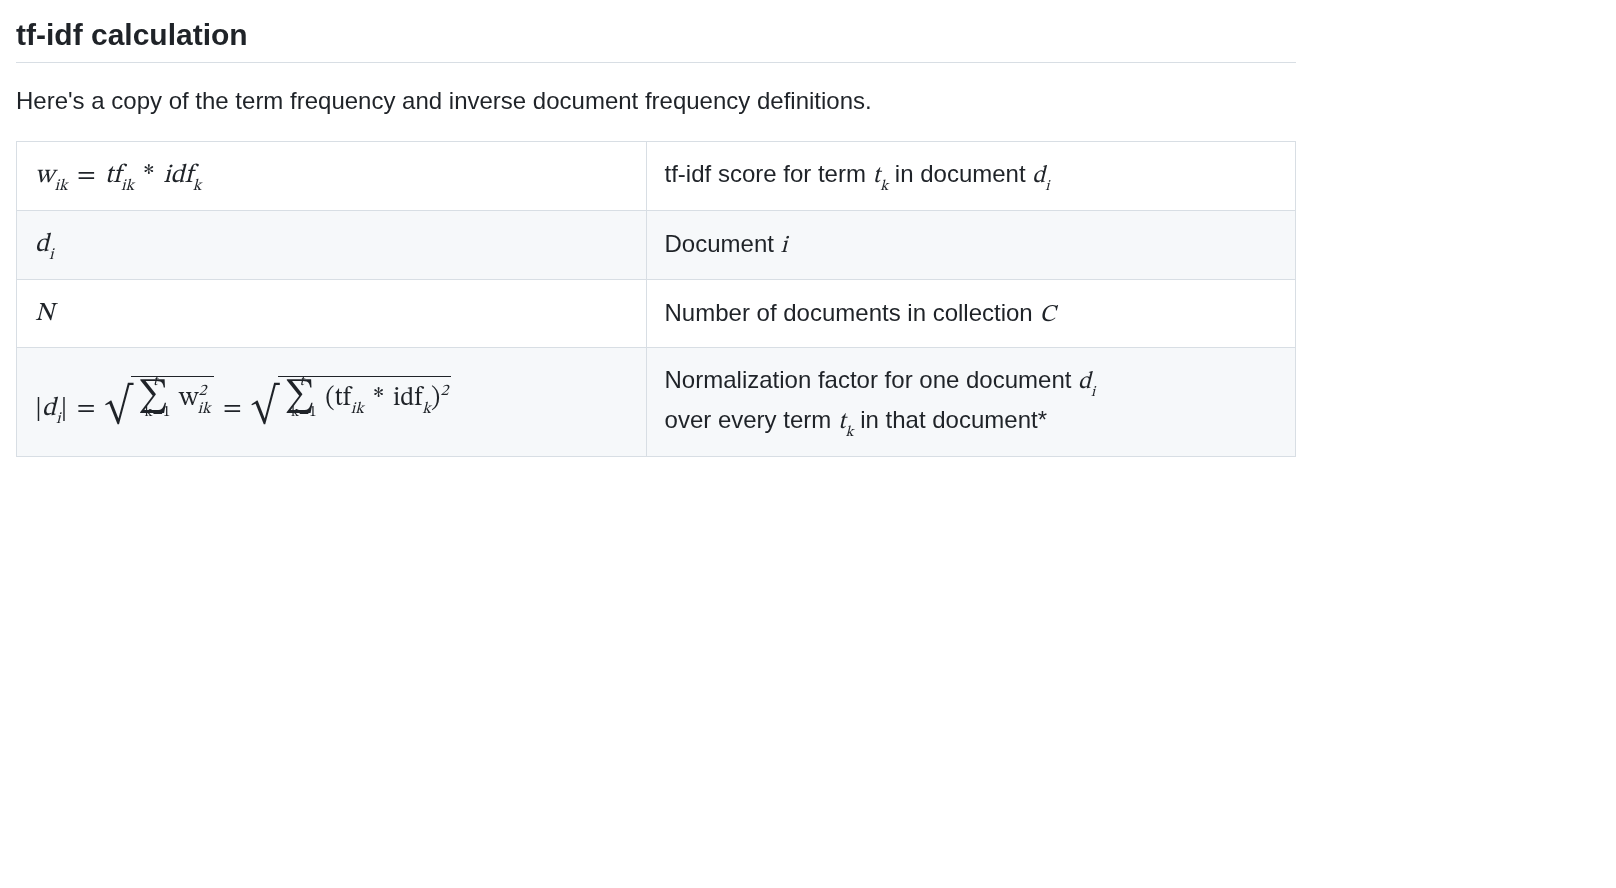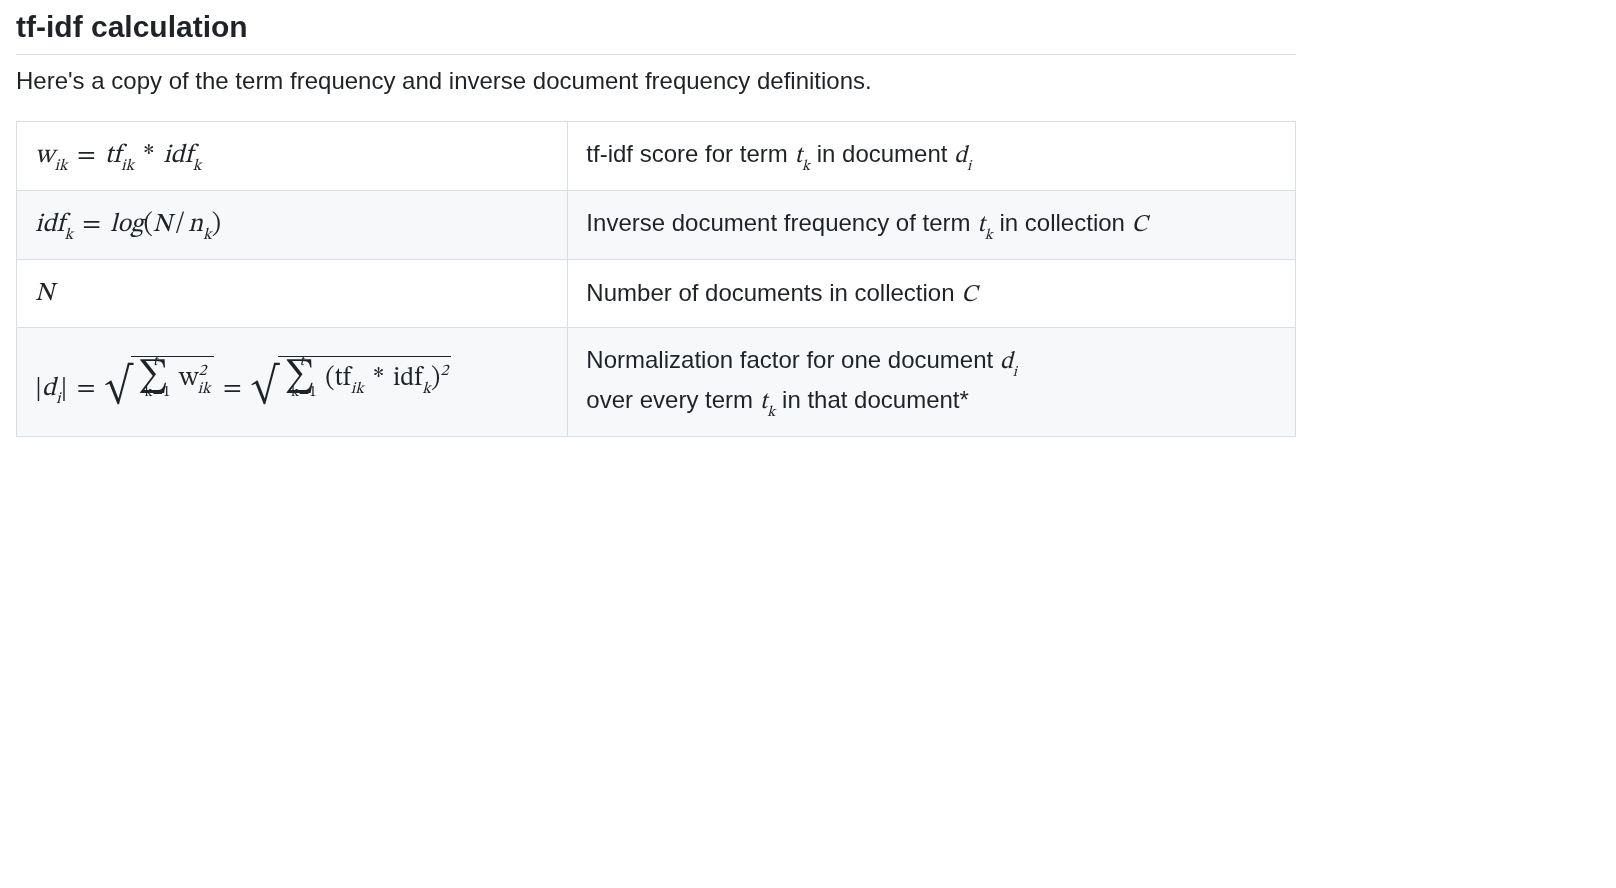--- a/index.html
+++ b/index.html
@@ -5,33 +5,33 @@
   html, body {
     margin: 0;
     padding: 0;
     background: #ffffff;
     font-family: -apple-system, BlinkMacSystemFont, "Segoe UI", Helvetica, Arial, sans-serif;
     color: #1f2328;
   }
   .page {
     width: 1312px;
     box-sizing: border-box;
-    padding: 8px 16px 24px 16px;
+    padding: 16px 16px 24px 16px;
   }
   h2.title {
     font-size: 30px;
     font-weight: 600;
     margin: 0 0 6px 0;
     padding-bottom: 8px;
     border-bottom: 1px solid #d8dee4;
     line-height: 1.25;
   }
   p.intro {
     font-size: 24px;
-    margin: 8px 0 22px 0;
+    margin: 20px 0 22px 0;
     line-height: 1.5;
   }
   table.defs {
     border-collapse: collapse;
     width: 100%;
     margin-top: 4px;
   }
   table.defs td {
     border: 1px solid #d8dee4;
     padding: 14px 18px;
@@ -114,22 +114,22 @@
 
   <p class="intro">Here's a copy of the term frequency and inverse document frequency definitions.</p>
 
   <table class="defs">
     <tbody>
         <tr>
           <td><span class="math">w<sub>ik</sub> <span class="op">=</span> tf<sub>ik</sub> <span class="op">*</span> idf<sub>k</sub></span></td>
           <td>tf-idf score for term <span class="inline-math">t<sub>k</sub></span> in document <span class="inline-math">d<sub>i</sub></span></td>
         </tr>
         <tr>
-          <td><span class="math">idf<sub>k</sub> <span class="op">=</span> log<span class="rm">(</span>N<span class="op">/</span>n<sub>k</sub><span class="rm">)</span></span></td>
-          <td>Inverse document frequency of term <span class="inline-math">t<sub>k</sub></span> in collection <span class="inline-math">C</span></td>
+          <td><span class="math">d<sub>i</sub></span></td>
+          <td>Document <span class="inline-math">i</span></td>
         </tr>
         <tr>
           <td><span class="math">N</span></td>
           <td>Number of documents in collection <span class="inline-math">C</span></td>
         </tr>
         <tr>
           <td><span class="math"><span class="rm">|</span>d<sub>i</sub><span class="rm">|</span> <span class="op">=</span> <span class="sqrt">
                 <span class="surd">√</span>
                 <span class="vinculum"><span class="sigma">∑<span class="top">t</span><span class="bottom">k=1</span></span> w<sup>2</sup><sub style="margin-left:-0.55em;">ik</sub></span>
               </span> <span class="op">=</span> <span class="sqrt">

